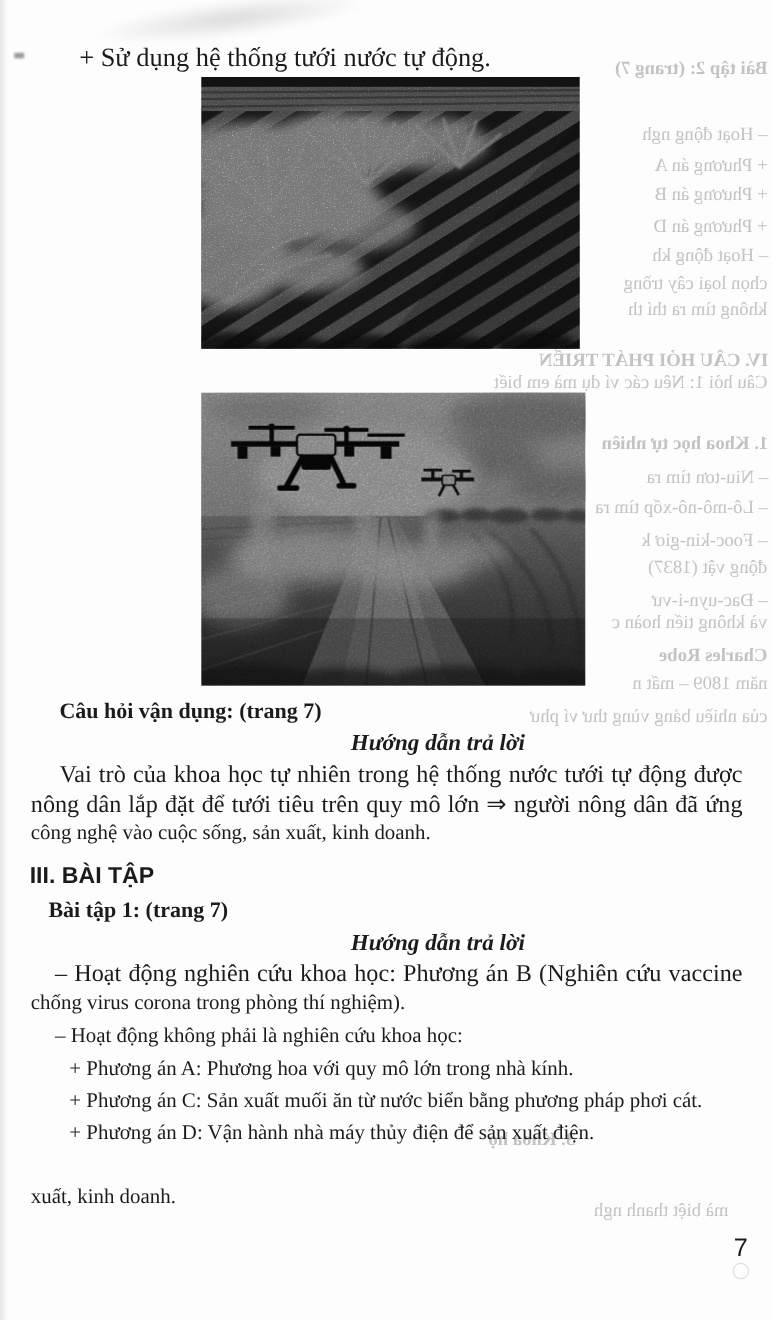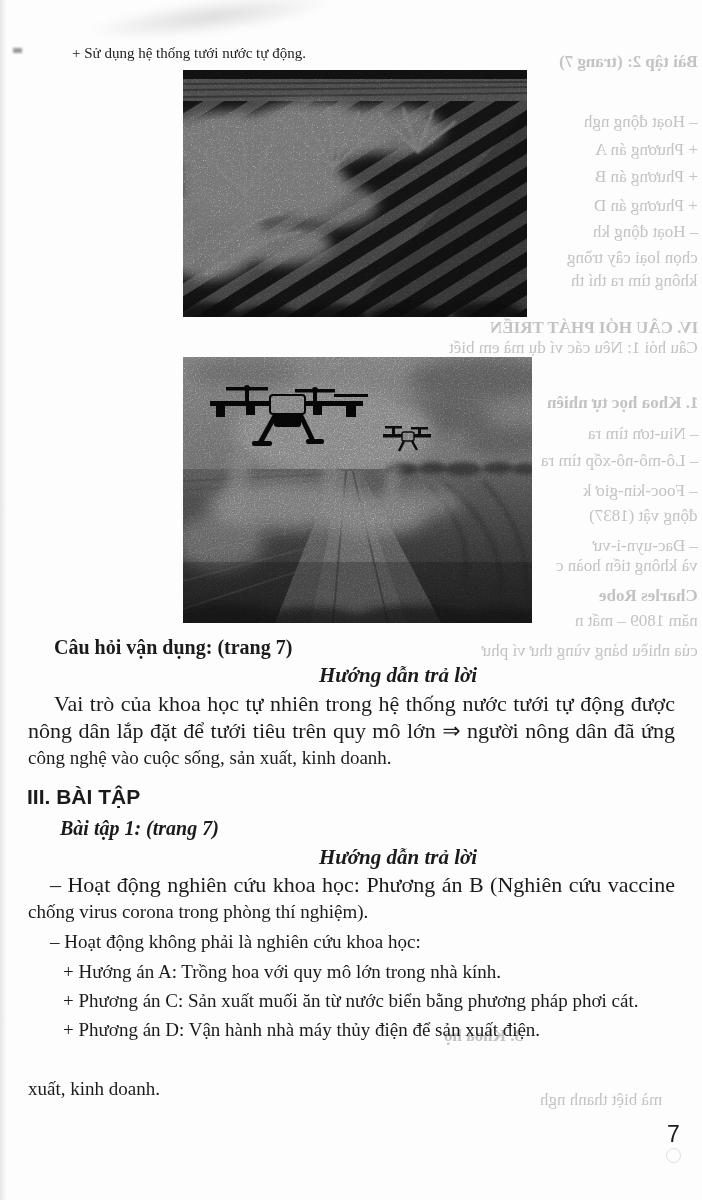--- a/index.html
+++ b/index.html
@@ -70,21 +70,21 @@
       <div class="bleed" style="top: 506px; color: rgb(195, 195, 195);">động vật (1837)</div>
       <div class="bleed" style="top: 536px; color: rgb(195, 195, 195);">– Đac-uyn-i-vư</div>
       <div class="bleed" style="top: 556px; color: rgb(195, 195, 195);">và không tiến hoàn c</div>
       <div class="bleed bb" style="top: 586px; color: rgb(195, 195, 195);">Charles Robe</div>
       <div class="bleed" style="top: 611px; color: rgb(195, 195, 195);">năm 1809 – mất n</div>
       <div class="bleed" style="top: 641px; color: rgb(195, 195, 195);">của nhiều bảng vùng thư ví phư</div>
       <div class="bleed bb" style="top: 1026px; right: 179px; color: rgb(195, 195, 195);">3. Khoa họ</div>
       <div class="bleed" style="top: 1090px; right: 40px; color: rgb(195, 195, 195);">mà biệt thanh ngh</div>
     </div>
 
-  <div class="t" style="left:72px; top:41px; font-size:15px;">+ Sử dụng hệ thống tưới nước tự động.</div>
+  <div class="t" style="left:72px; top:41px; font-size:24px;">+ Sử dụng hệ thống tưới nước tự động.</div>
 
   <div class="photo" style="left:183px; top:70px; width:344px; height:247px;">
     <svg viewBox="0 0 344 247" width="344" height="247" preserveAspectRatio="none">
       <defs>
         <linearGradient id="p1bg" x1="0" y1="0" x2="0" y2="1">
           <stop offset="0" stop-color="#bdbdbd"></stop>
             <stop offset="0.35" stop-color="#a3a3a3"></stop>
             <stop offset="1" stop-color="#6f6f6f"></stop>
         </linearGradient>
         <pattern id="p1rows" width="24" height="24" patternUnits="userSpaceOnUse" patternTransform="rotate(-32)">
@@ -269,29 +269,29 @@
   </div>
 
   <div class="t b" style="left:54px; top:635px;">Câu hỏi vận dụng: (trang 7)</div>
   <div class="t bi center" style="left:94px; top:663px; width:608px;">Hướng dẫn trả lời</div>
 
   <div class="fl ind26" style="left:28px; top:692px;">Vai trò của khoa học tự nhiên trong hệ thống nước tưới tự động được bà con</div>
   <div class="fl" style="left:28px; top:719px;">nông dân lắp đặt để tưới tiêu trên quy mô lớn ⇒ người nông dân đã ứng dụng</div>
   <div class="t" style="left:28px; top:746px;">công nghệ vào cuộc sống, sản xuất, kinh doanh.</div>
 
   <div class="t b sans" style="left:27px; top:785px; font-size:21px;">III. BÀI TẬP</div>
-  <div class="t b" style="left:60px; top:816px;font-style:italic;">Bài tập 1: (trang 7)</div>
+  <div class="t b" style="left:44px; top:816px;">Bài tập 1: (trang 7)</div>
   <div class="t bi center" style="left:94px; top:845px; width:608px;">Hướng dẫn trả lời</div>
 
   <div class="fl ind22" style="left:28px; top:873px;">– Hoạt động nghiên cứu khoa học: Phương án B (Nghiên cứu vaccine phòng</div>
   <div class="t" style="left:28px; top:900px;">chống virus corona trong phòng thí nghiệm).</div>
 
   <div class="t" style="left:50px; top:930px;">– Hoạt động không phải là nghiên cứu khoa học:</div>
 
-  <div class="t" style="left:63px; top:960px;">+ Hướng án A: Trồng hoa với quy mô lớn trong nhà kính.</div>
+  <div class="t" style="left:63px; top:960px;">+ Phương án A: Phương hoa với quy mô lớn trong nhà kính.</div>
   <div class="t" style="left:63px; top:989px;text-align:center;">+ Phương án C: Sản xuất muối ăn từ nước biển bằng phương pháp phơi cát.</div>
   <div class="t" style="left:63px; top:1018px;">+ Phương án D: Vận hành nhà máy thủy điện để sản xuất điện.</div>
 
   <div class="t" style="left:28px; top:1077px;">xuất, kinh doanh.</div>
 
   <div class="t pagenum" style="left:667px; top:1122px;">7</div>
 
 </div>
 
 </body></html>

